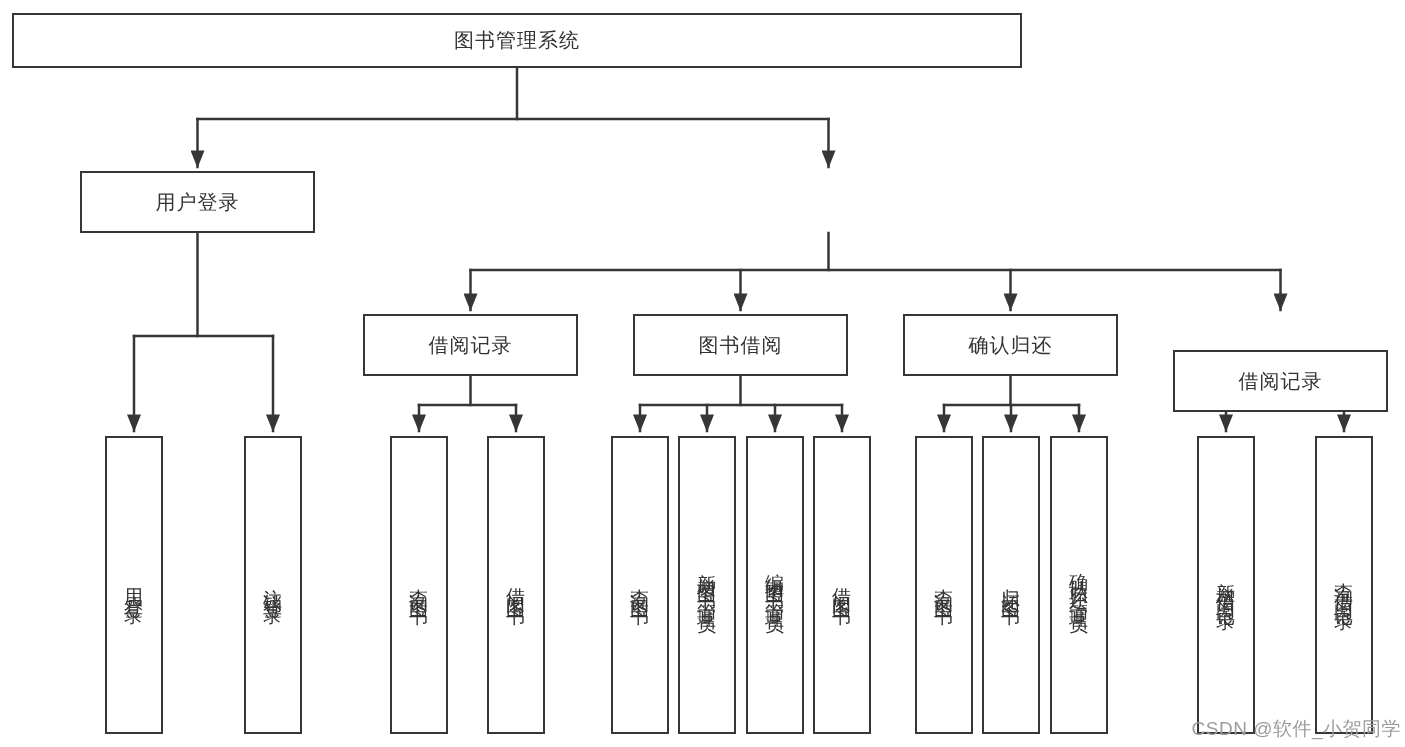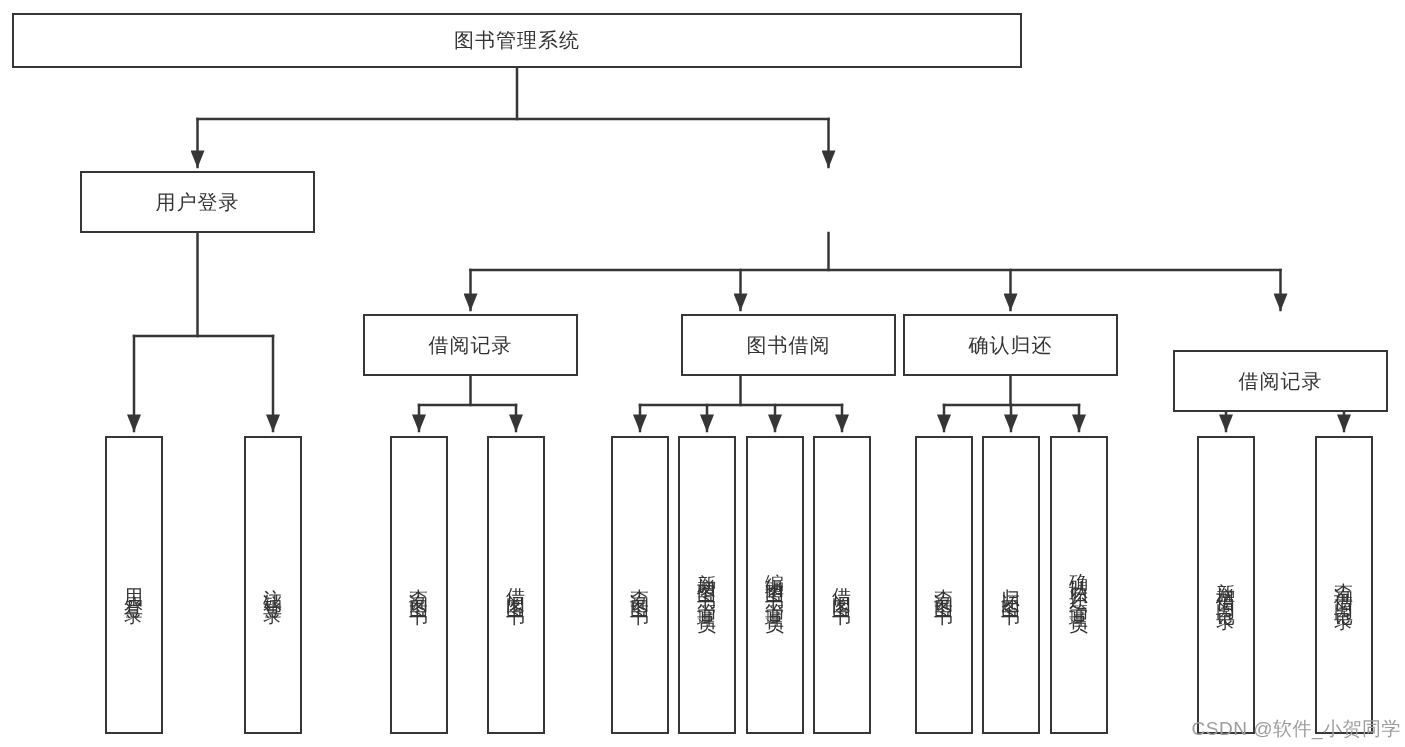--- a/index.html
+++ b/index.html
@@ -134,21 +134,21 @@
     <span class="hlabel">图书管理系统</span>
   </div>
 
   <div class="box" style="left:80px; top:171px; width:235px; height:62px;">
     <span class="hlabel">用户登录</span>
   </div>
 
   <div class="box" style="left:363px; top:314px; width:215px; height:62px;">
     <span class="hlabel">借阅记录</span>
   </div>
-  <div class="box" style="left:633px; top:314px; width:215px; height:62px;margin-left:48px;">
+  <div class="box" style="left:633px; top:314px; width:215px; height:62px;">
     <span class="hlabel">图书借阅</span>
   </div>
   <div class="box" style="left:903px; top:314px; width:215px; height:62px;">
     <span class="hlabel">确认归还</span>
   </div>
   <div class="box" style="left:1173px; top:314px; width:215px; height:62px;margin-top:36px;">
     <span class="hlabel">借阅记录</span>
   </div>
 
   <div class="box leaf" style="left:105px;">

